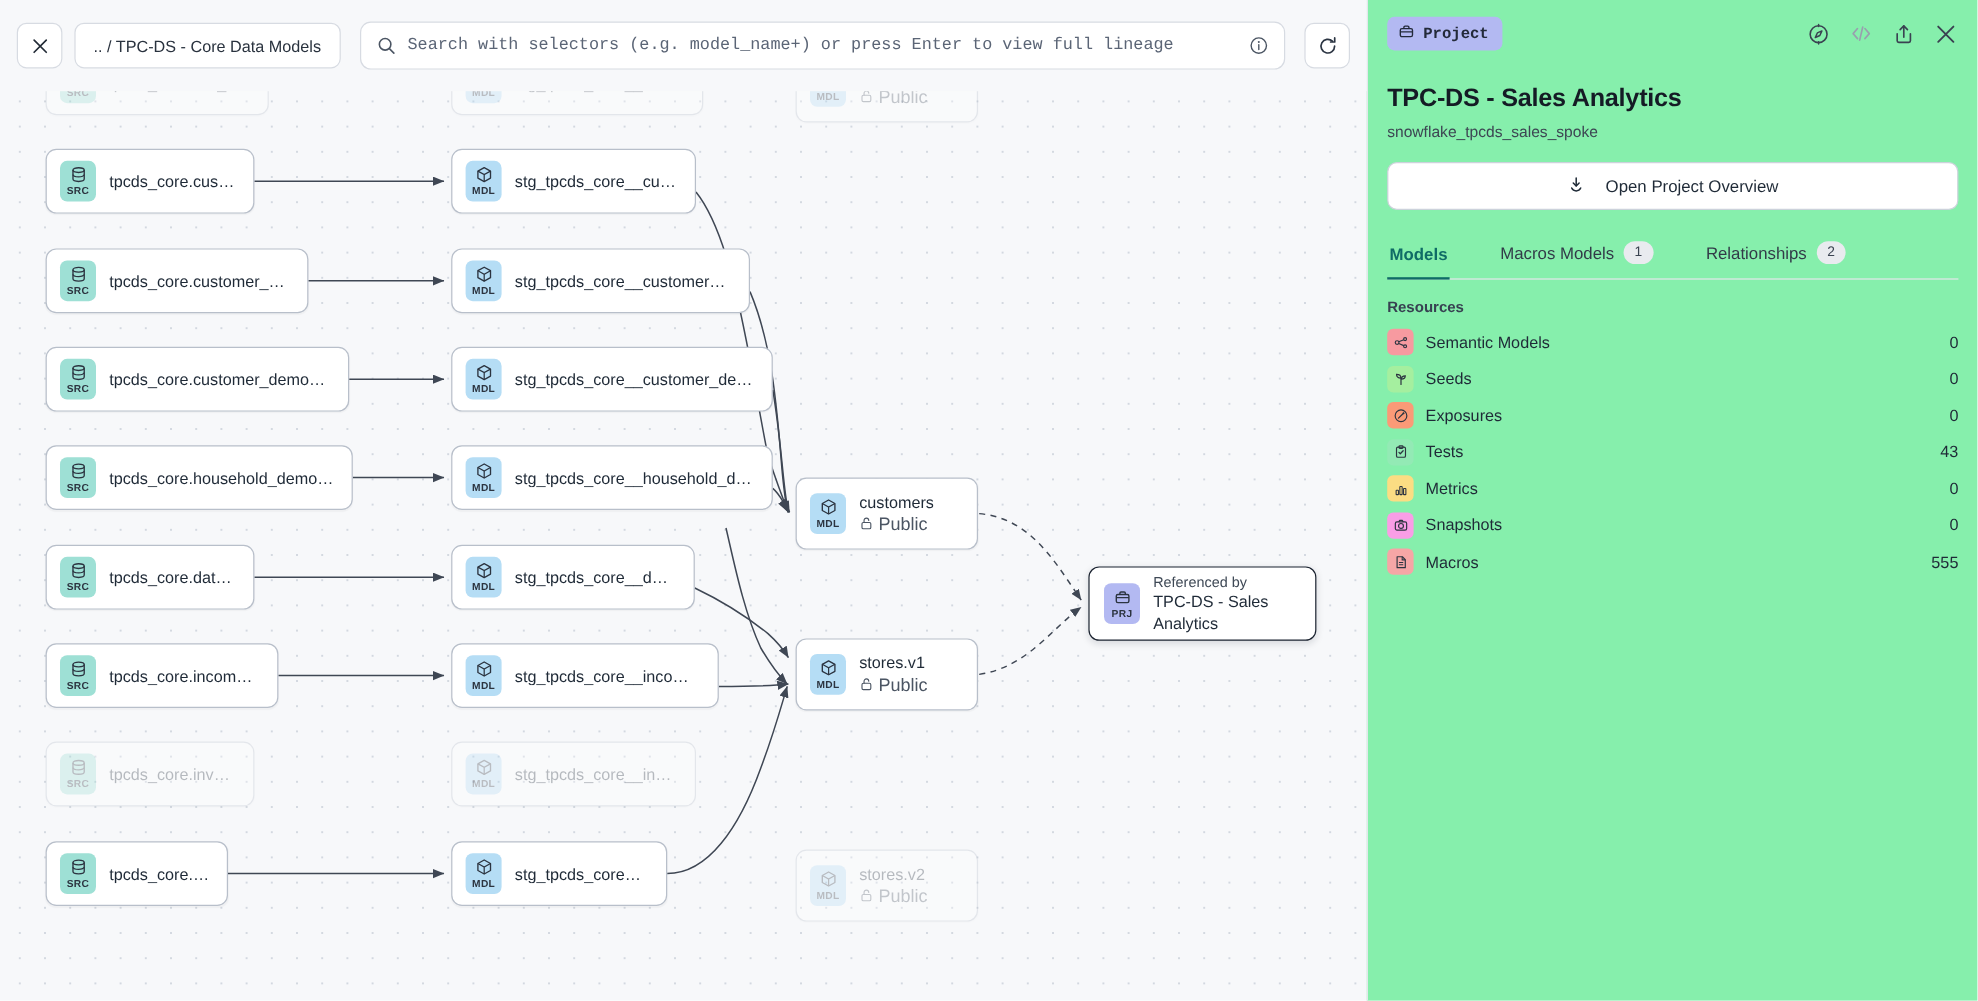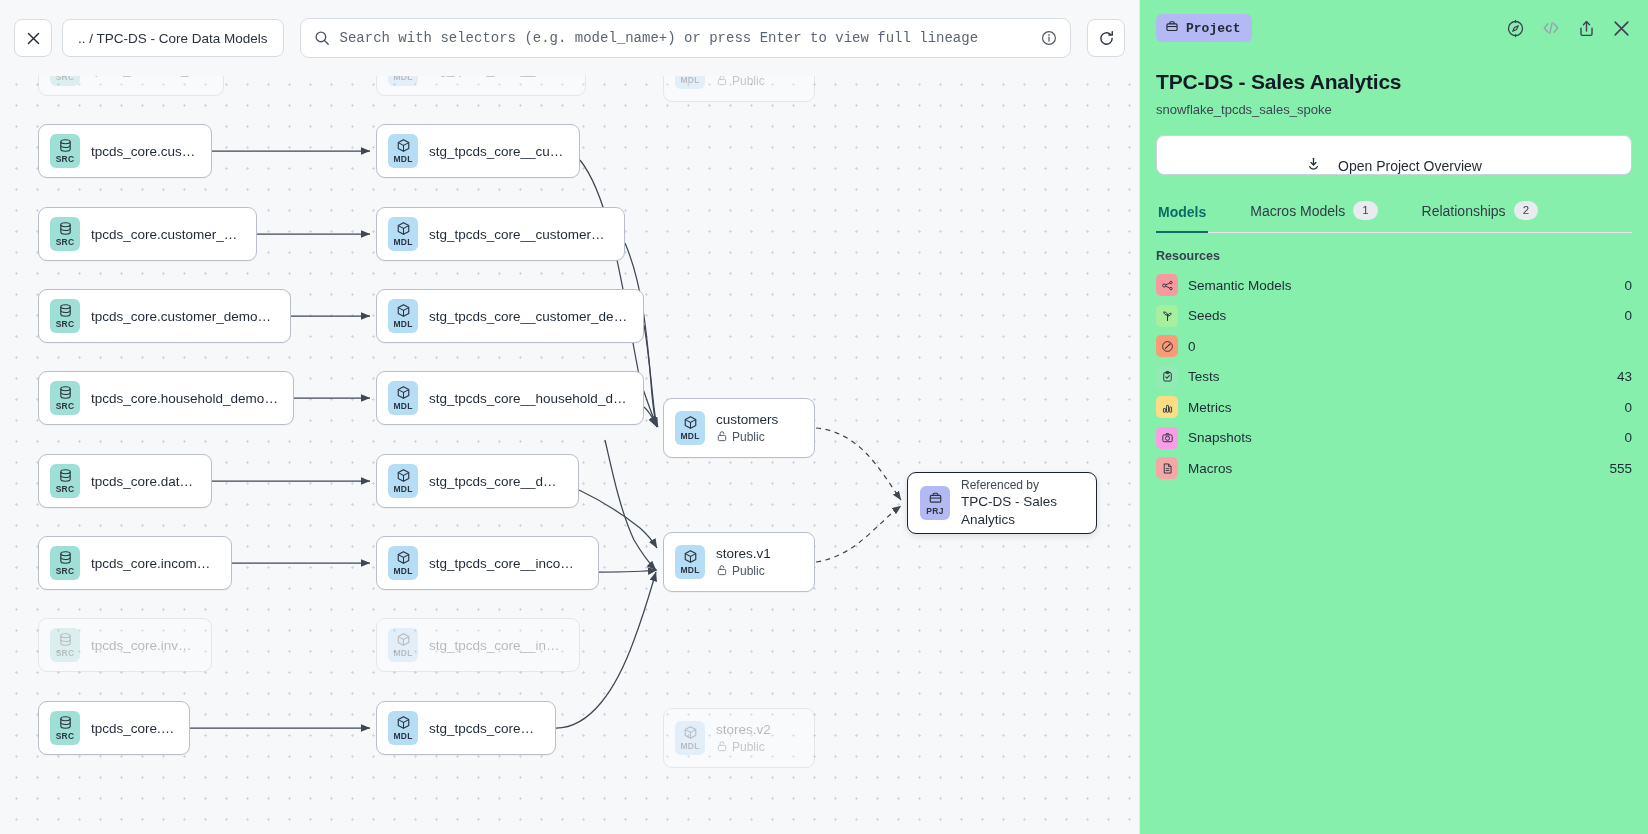--- a/index.html
+++ b/index.html
@@ -90,21 +90,21 @@
   .badge-prj { background: #b3b9f2; }
   .badge .bi { display: block; line-height: 0; color: #2c3440; }
   .badge .btxt { font-size: 8.5px; font-weight: 700; letter-spacing: .25px; color: #2c3440; line-height: 10px; margin-top: 1px; font-family: "Liberation Sans", sans-serif;}
   .node .ntext { display: flex; flex-direction: column; justify-content: center; min-width: 0; }
   .node .nlabel {
     font-size: 13.5px; color: #1f2a37; white-space: nowrap;
     overflow: hidden; text-overflow: ellipsis;
   }
   .node .nsub {
     display: flex; align-items: center; gap: 4px;
-    font-size: 12px; color: #4b5563; margin-top: 3px;
+    font-size: 15px; color: #4b5563; margin-top: 3px;
   }
   .node .nsub svg { flex: 0 0 auto; }
 
   .node.ghost { opacity: .30; }
   .node.selected {
     border: 1.8px solid #1b2330;
     box-shadow: 0 2px 6px rgba(16,24,40,.13);
   }
   .node.prj { height: 62px; padding: 0 16px 0 12px; }
   .node.prj .ntext .nsmall { font-size: 12px; color: #3e4855; line-height: 16px;}
@@ -138,21 +138,21 @@
     padding: 14px 16px 0 16px; letter-spacing: -.2px;
   }
   #panel-sub {
     font-size: 13px; color: #3d4653; padding: 8px 16px 0 16px;
   }
   #overview-btn {
     margin: 18px 16px 0 16px;
     height: 40px;
     border: 1px solid #ccd2db; border-radius: 8px;
     background: #fff;
-    display: flex; align-items: flex-end; justify-content: center; gap: 17px;
+    display: flex; align-items: center; justify-content: center; gap: 17px;
     font-size: 14px; color: #1f2a37; cursor: pointer;
   }
 
   #tabs {
     margin: 22px 16px 0 16px;
     display: flex; align-items: flex-end; gap: 0;
     border-bottom: 1px solid #e4e7ec;
   }
   .tab {
     display: flex; align-items: center; gap: 8px;
@@ -693,20 +693,21 @@
     <span class="rcount">0</span>
         </div>
         <div class="res-row">
     <span class="ric" style="background:#fa9a77">
             <svg width="13" height="13" viewBox="0 0 16 16" fill="none">
               <circle cx="8" cy="8" r="6" stroke="#2c3440" stroke-width="1.2" fill="none"></circle>
               <path d="M5.4 10.4 L10.6 5.4" stroke="#2c3440" stroke-width="1.3" stroke-linecap="round"></path>
               <circle cx="10.6" cy="5.4" r="1" fill="#2c3440"></circle>
             </svg>
           </span>
+    <span class="rlabel">Exposures</span>
     <span class="rcount">0</span>
         </div>
         <div class="res-row">
     <span class="ric" style="background:#93eab5">
             <svg width="13" height="13" viewBox="0 0 16 16" fill="none">
               <rect x="3.4" y="3.2" width="9.2" height="10.4" rx="1.4" stroke="#2c3440" stroke-width="1.2" fill="none"></rect>
               <rect x="6" y="1.8" width="4" height="2.6" rx=".8" stroke="#2c3440" stroke-width="1.2" fill="none"></rect>
               <path d="M5.9 8.6 L7.3 10 L10.2 6.9" stroke="#2c3440" stroke-width="1.3" fill="none" stroke-linecap="round" stroke-linejoin="round"></path>
             </svg>
           </span>

